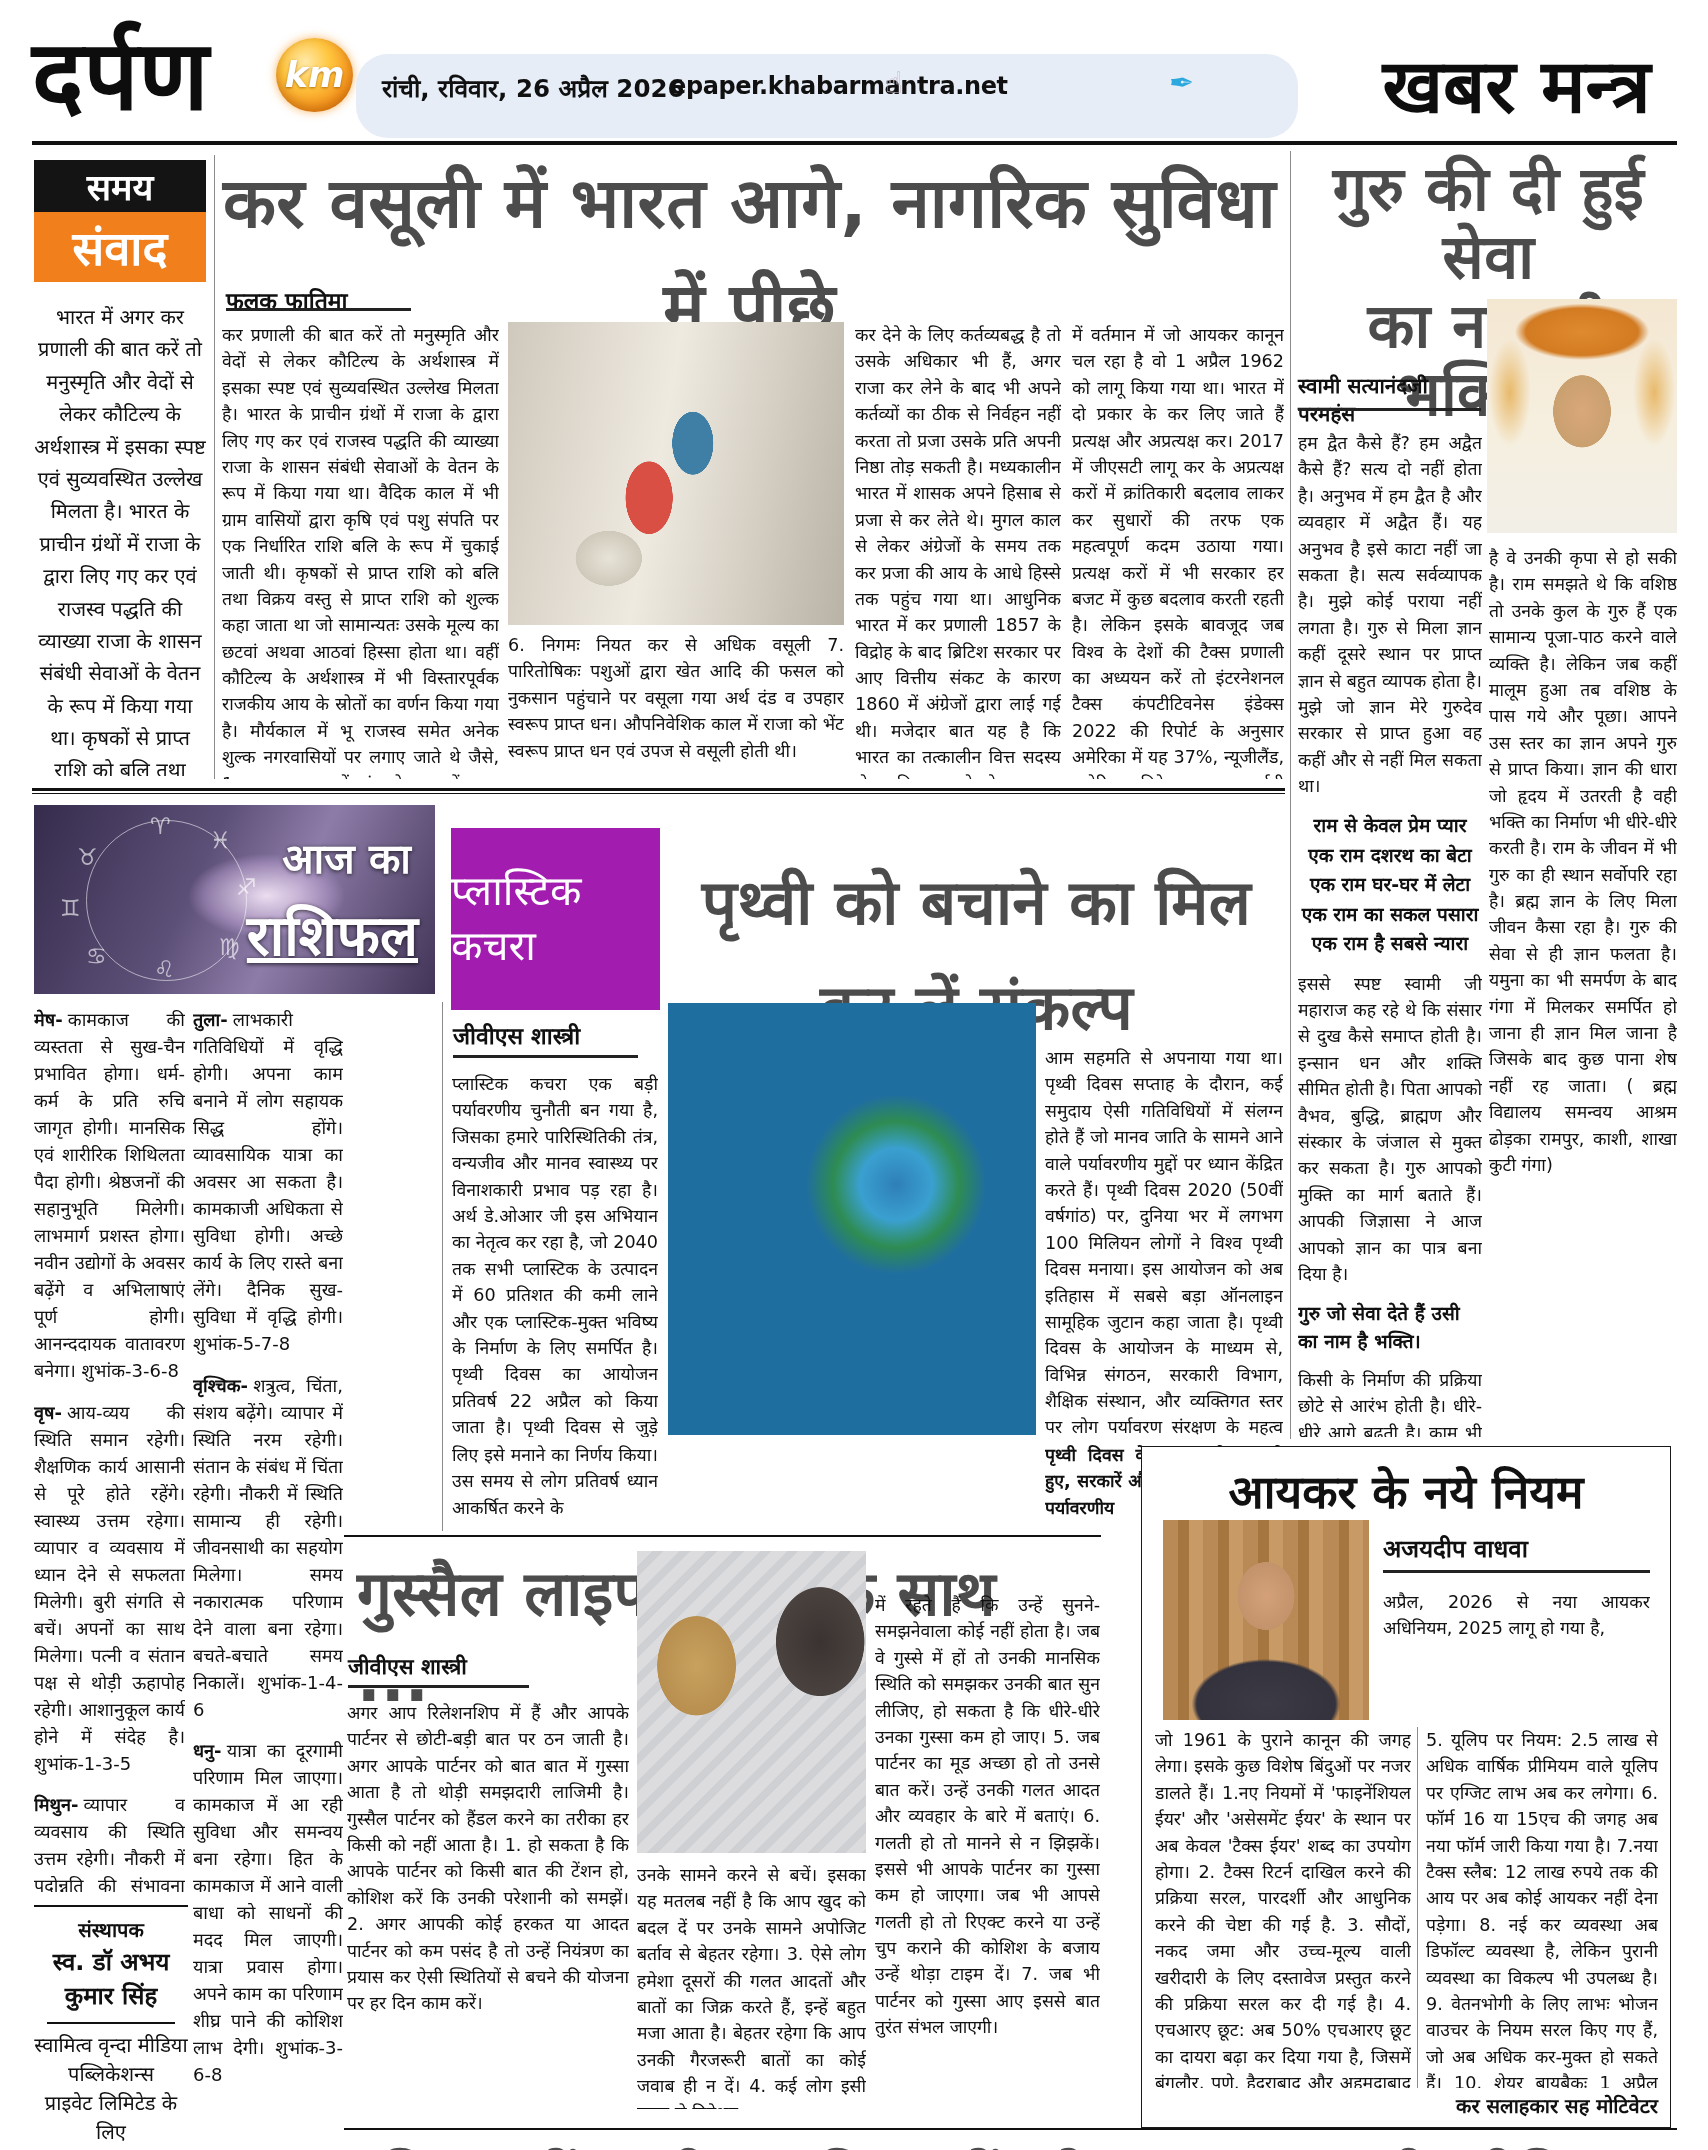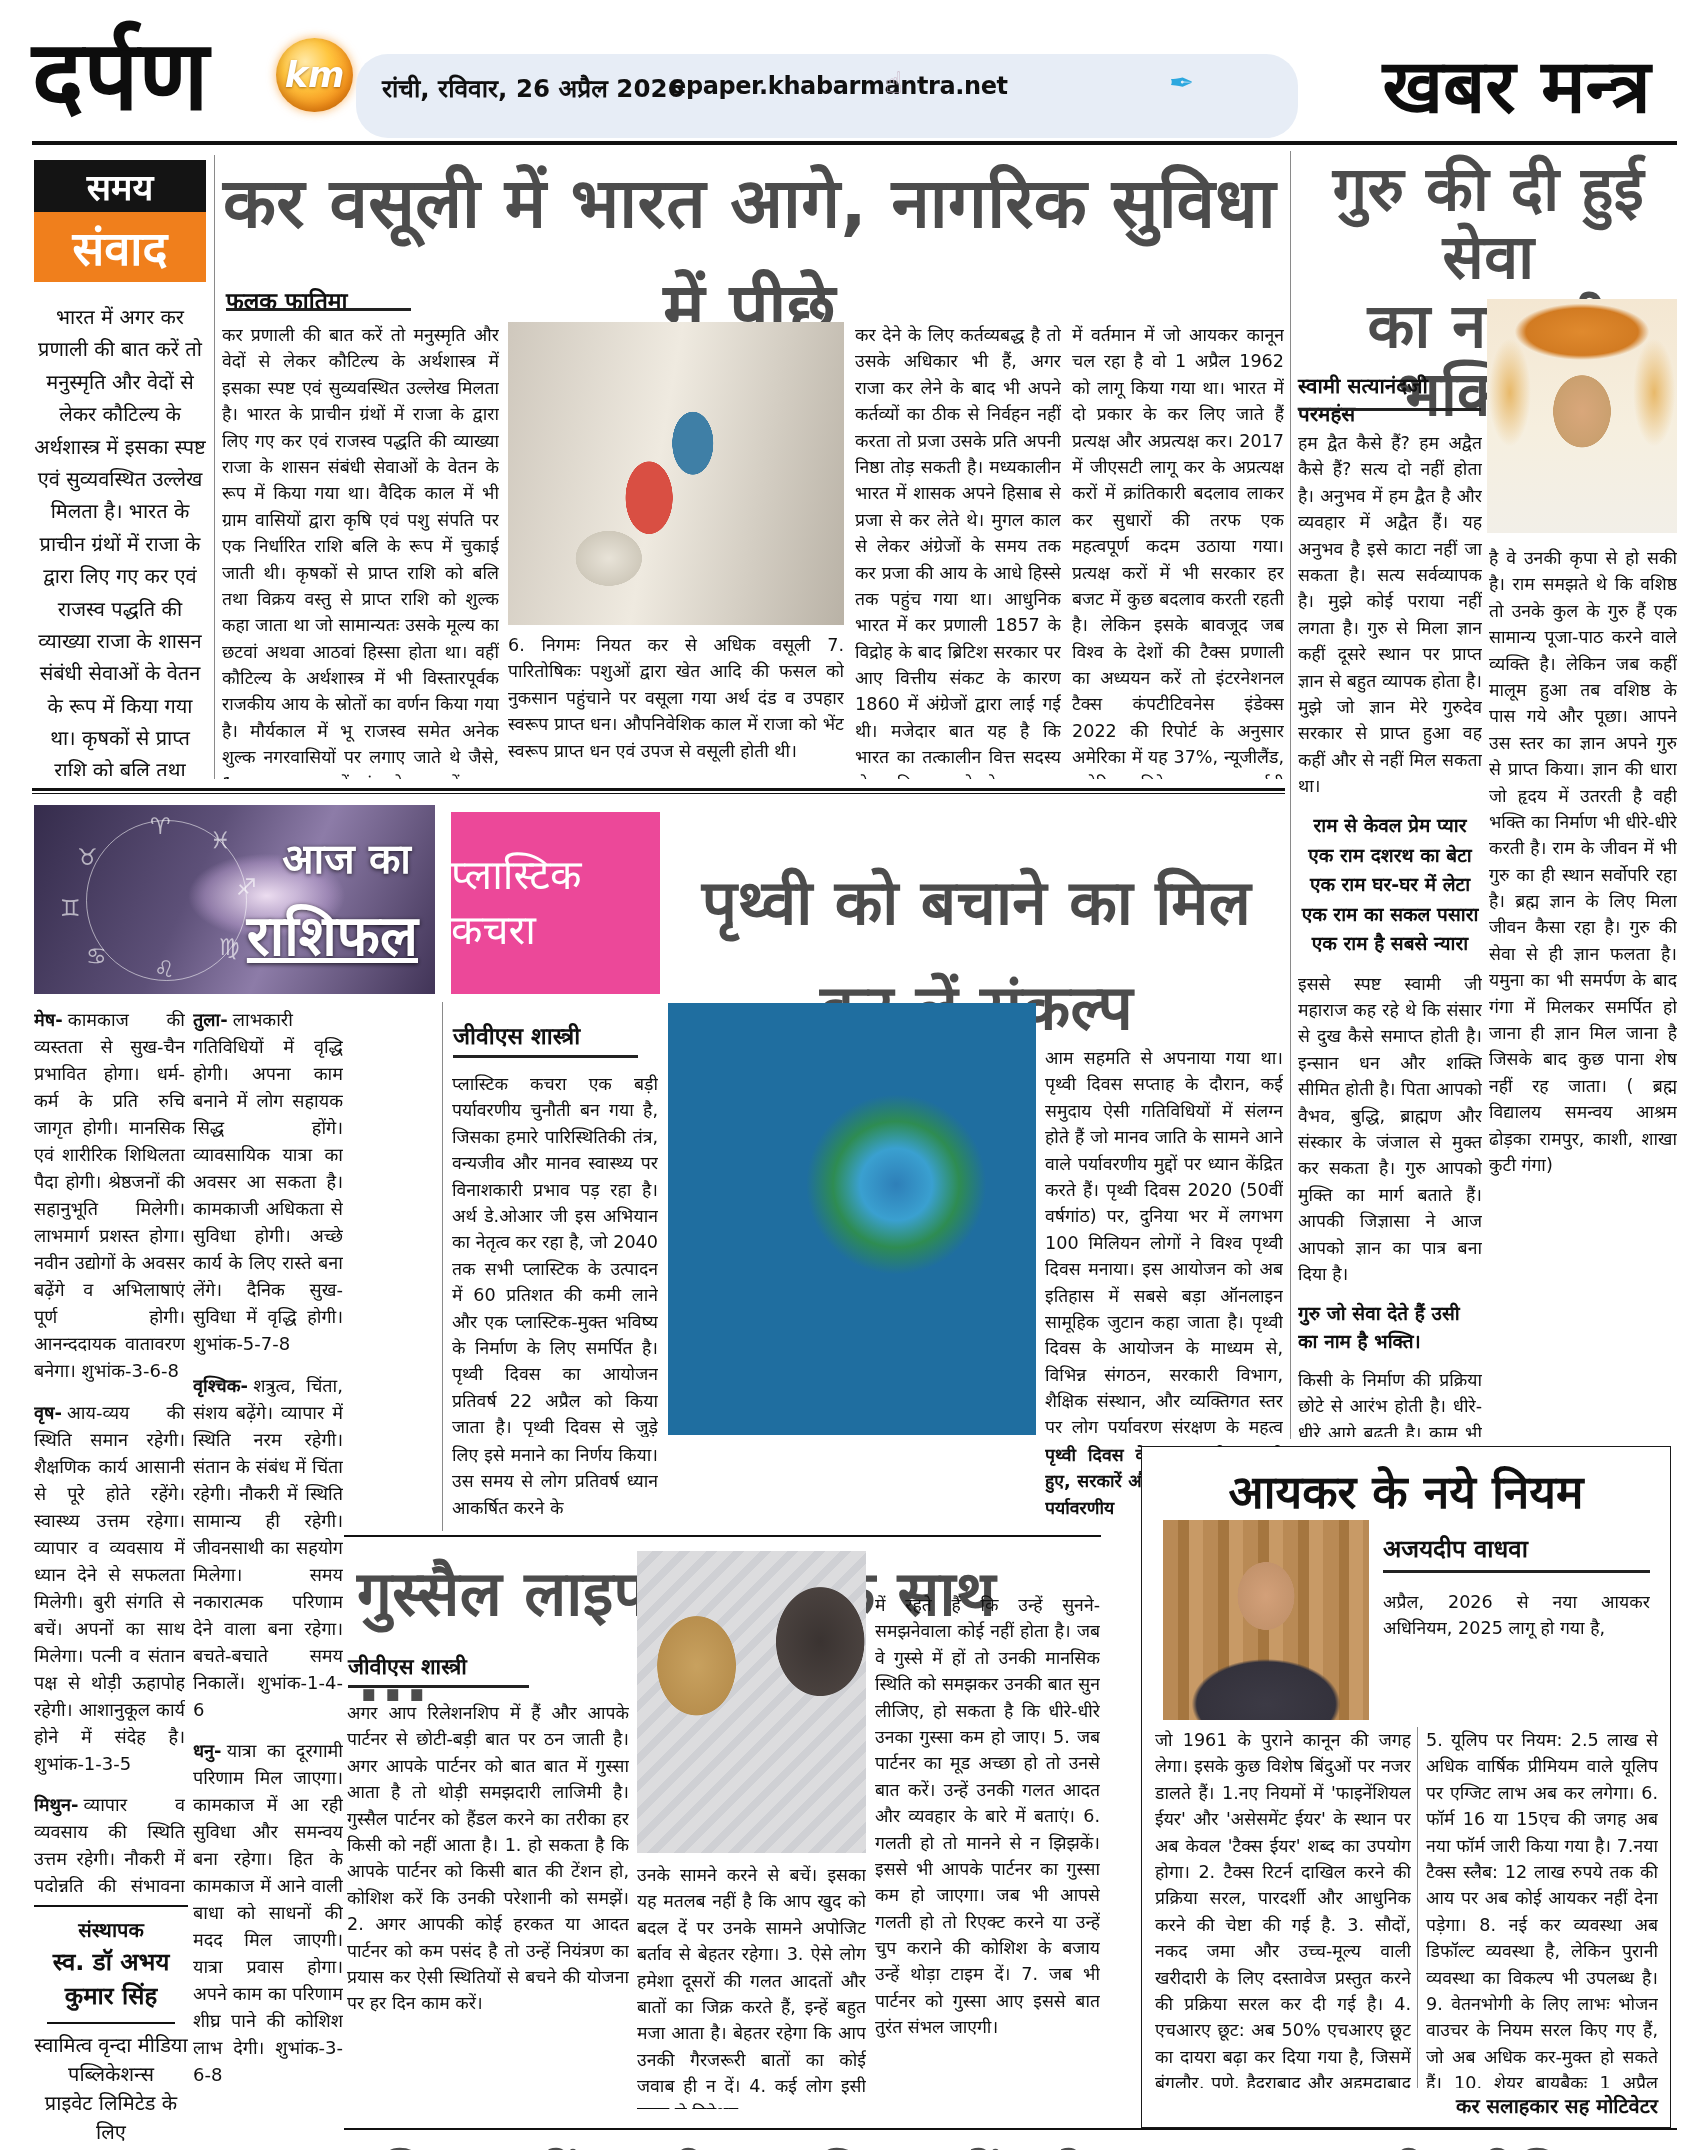--- a/index.html
+++ b/index.html
@@ -55,21 +55,21 @@
   
   .horo-banner{background:
      radial-gradient(ellipse 112px 60px at 58% 48%, rgba(255,240,255,.85) 0%, rgba(200,170,220,.4) 55%, transparent 70%),
      linear-gradient(115deg,#352c4c 0%,#5d5078 40%,#8d7ca8 62%,#413457 100%);}
   .zring{border:1.3px solid rgba(255,255,255,.55);border-radius:50%;}
   .zg{position:absolute;color:rgba(255,255,255,.62);font-size:23px;}
   .horo-title{color:#fff;font-weight:bold;text-shadow:0 1.3px 4.3px rgba(0,0,0,.7);}
   .horo-entry{margin:0 0 14.6px 0;font-size:18px;line-height:1.5;}
   .horo-entry b{margin-right:5.2px;}
   
-  .kicker{background:#ec4899;color:#fff;display:flex;flex-direction:column;align-items:center;justify-content:center;}
+  .kicker{background:#a21caf;color:#fff;display:flex;flex-direction:column;align-items:center;justify-content:center;margin-top:16px;}
   
   .imprint{border-top:2.2px solid #111;border-bottom:2.2px solid #111;text-align:center;}
   .im-line{font-size:20px;line-height:1.45;}
   .im-lg{font-size:24px;}
   .im-hr{height:1.7px;background:#111;margin:7.7px 13px;}
   .verse{font-weight:bold;text-align:center;font-size:19px;line-height:1.55;}
   .subhead{font-weight:bold;font-size:19px;line-height:1.5;}
   .signoff{font-weight:bold;text-align:right;font-size:20px;}
   .icon{font-size:30px;}
 </style>

